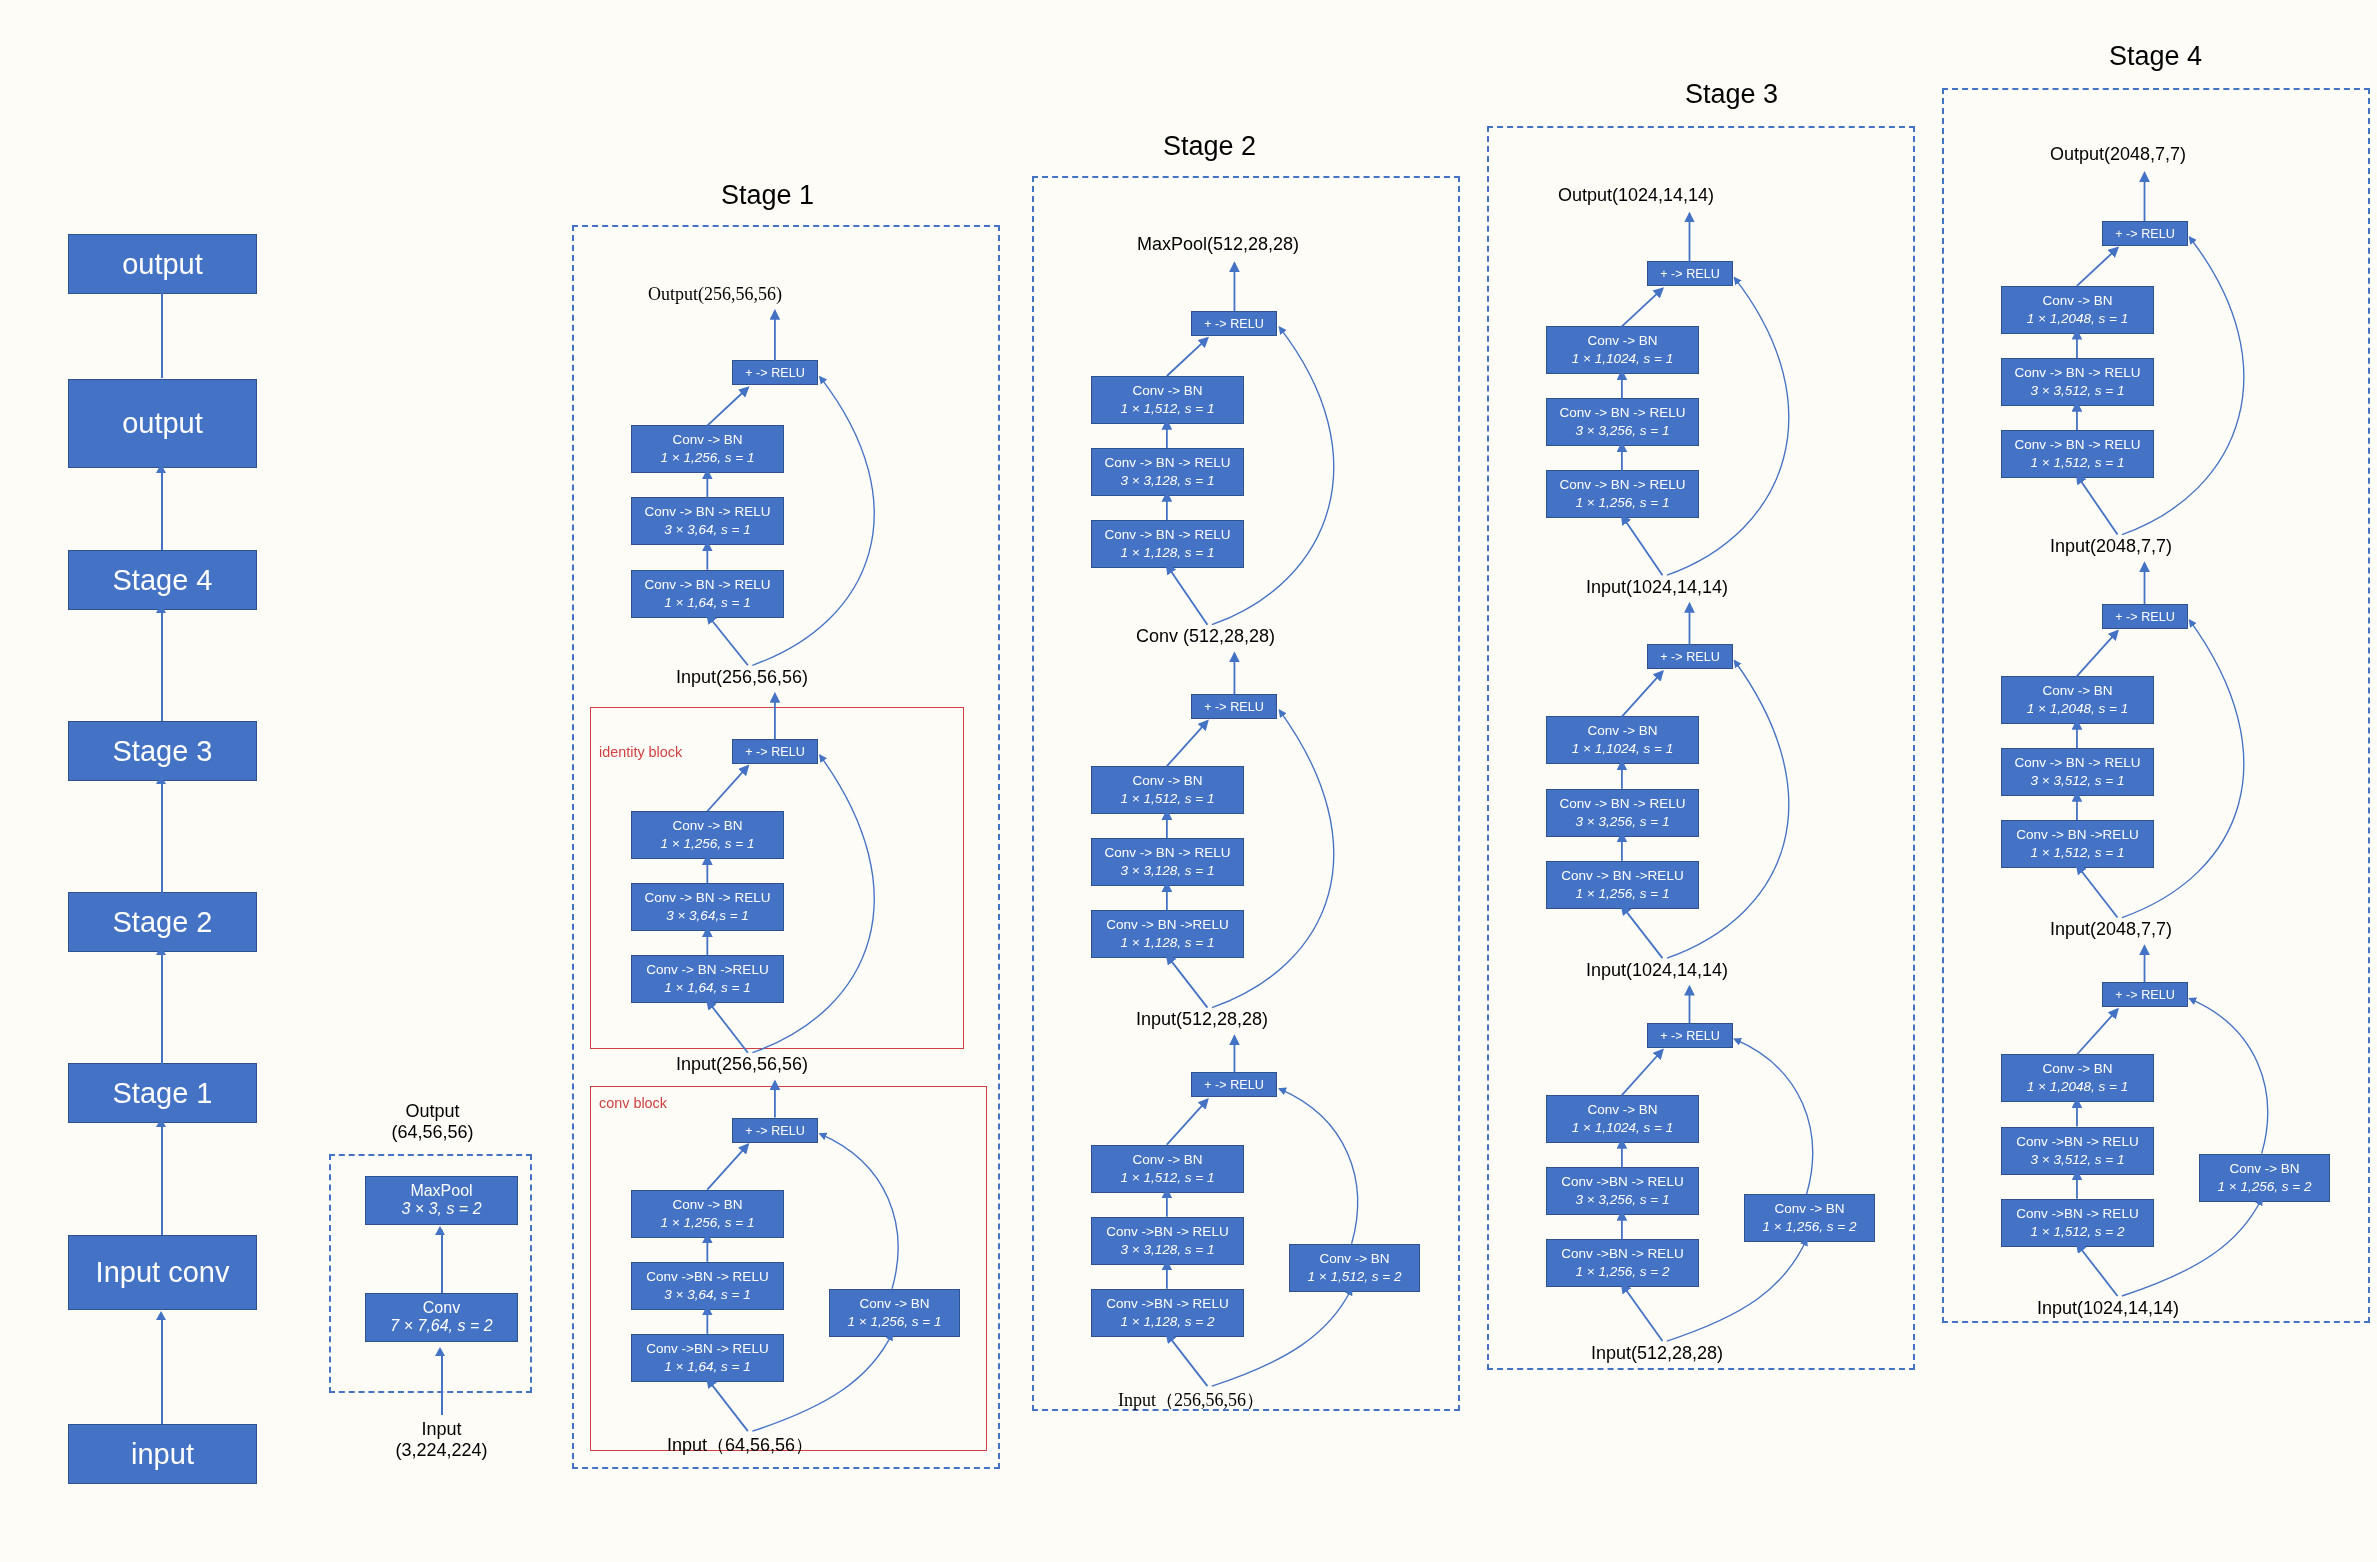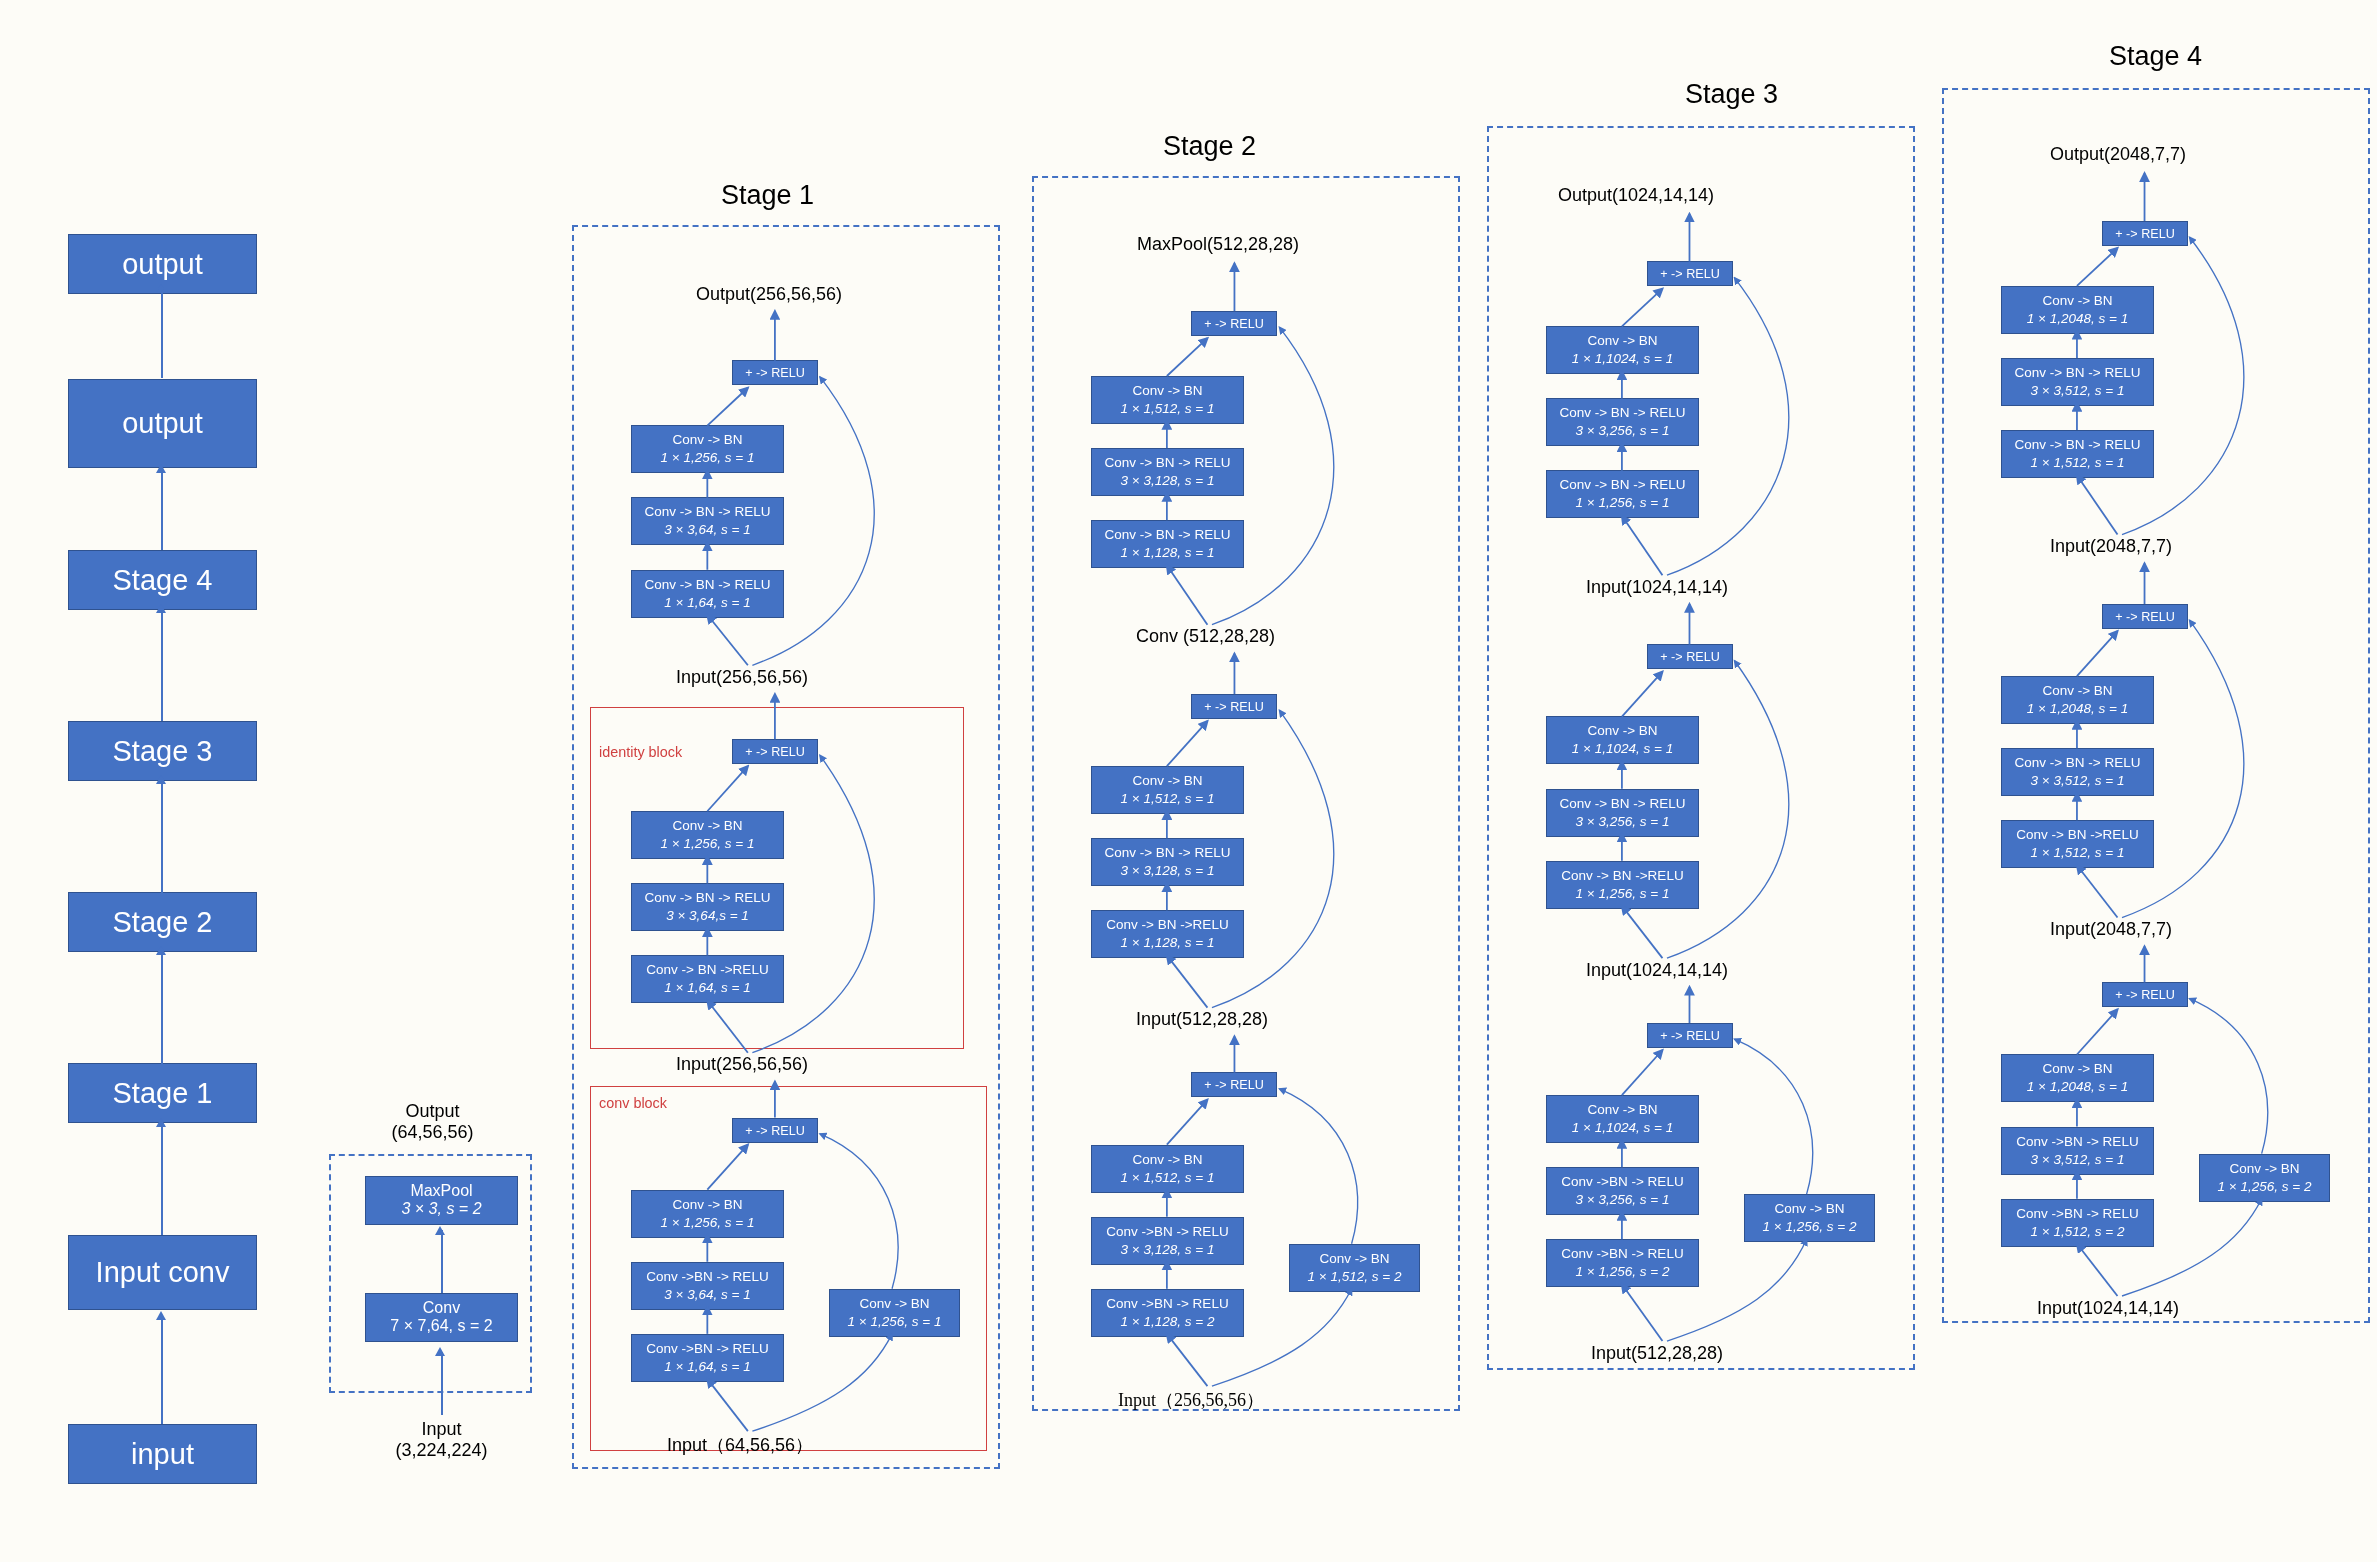--- a/index.html
+++ b/index.html
@@ -74,21 +74,21 @@
 <div class="arrow-up" style="left:156px; top:946px;"></div>
 <div class="vline" style="left:161px; top:1122px; height:113px;"></div>
 <div class="arrow-up" style="left:156px; top:1118px;"></div>
 <div class="vline" style="left:161px; top:1316px; height:108px;"></div>
 <div class="arrow-up" style="left:156px; top:1311px;"></div>
 
 <div class="dashbox" style="left:329px; top:1154px; width:203px; height:239px;"></div>
 <div class="label" style="left:356px; top:1101px; width:153px; white-space:pre-line;">Output
 (64,56,56)</div>
 <div class="block med" style="left:365px; top:1176px; width:153px;"><span>MaxPool</span><br><span style="font-style:italic">3 × 3, s = 2</span></div>
-<div class="block med" style="left:365px; top:1293px; width:153px;"><span>Conv</span><br><span style="">7 × 7,64, s = 2</span></div>
+<div class="block med" style="left:365px; top:1293px; width:153px;"><span>Conv</span><br><span style="font-style:italic">7 × 7,64, s = 2</span></div>
 <div class="label" style="left:365px; top:1419px; width:153px; white-space:pre-line;">Input
 (3,224,224)</div>
 <div class="vline" style="left:441px; top:1230px; height:63px;"></div>
 <div class="arrow-up" style="left:435px; top:1226px;"></div>
 <div class="vline" style="left:441px; top:1352px; height:63px;"></div>
 <div class="arrow-up" style="left:435px; top:1347px;"></div>
 
 <div class="title" style="left:721px; top:180px;">Stage 1</div>
 <div class="title" style="left:1163px; top:131px;">Stage 2</div>
 <div class="title" style="left:1685px; top:79px;">Stage 3</div>
@@ -97,21 +97,21 @@
 <div class="dashbox" style="left:572px; top:225px; width:428px; height:1244px;"></div>
 <div class="dashbox" style="left:1032px; top:176px; width:428px; height:1235px;"></div>
 <div class="dashbox" style="left:1487px; top:126px; width:428px; height:1244px;"></div>
 <div class="dashbox" style="left:1942px; top:88px; width:428px; height:1235px;"></div>
 
 <div class="redbox" style="left:590px; top:707px; width:374px; height:342px;"></div>
 <div class="redlabel" style="left:599px; top:744px;">identity block</div>
 <div class="redbox" style="left:590px; top:1086px; width:397px; height:365px;"></div>
 <div class="redlabel" style="left:599px; top:1095px;">conv block</div>
 
-<div class="label" style="left:696px; top:284px;">Output(256,56,56)</div>
+<div class="label" style="left:648px; top:284px;font-family:Liberation Serif, serif;">Output(256,56,56)</div>
 
 <div class="block tiny" style="left:732px; top:360px;">+ -&gt; RELU</div>
 <div class="block small" style="left:631px; top:425px;"><span>Conv -&gt; BN</span><br><span style="font-style:italic">1 × 1,256, s = 1</span></div>
 <div class="block small" style="left:631px; top:497px;"><span>Conv -&gt; BN -&gt; RELU</span><br><span style="font-style:italic">3 × 3,64, s = 1</span></div>
 <div class="block small" style="left:631px; top:570px;"><span>Conv -&gt; BN -&gt; RELU</span><br><span style="font-style:italic">1 × 1,64, s = 1</span></div>
 <div class="label" style="left:676px; top:667px;">Input(256,56,56)</div>
 
 <div class="block tiny" style="left:732px; top:739px;">+ -&gt; RELU</div>
 <div class="block small" style="left:631px; top:811px;"><span>Conv -&gt; BN</span><br><span style="font-style:italic">1 × 1,256, s = 1</span></div>
 <div class="block small" style="left:631px; top:883px;"><span>Conv -&gt; BN -&gt; RELU</span><br><span style="font-style:italic">3 × 3,64,s = 1</span></div>

